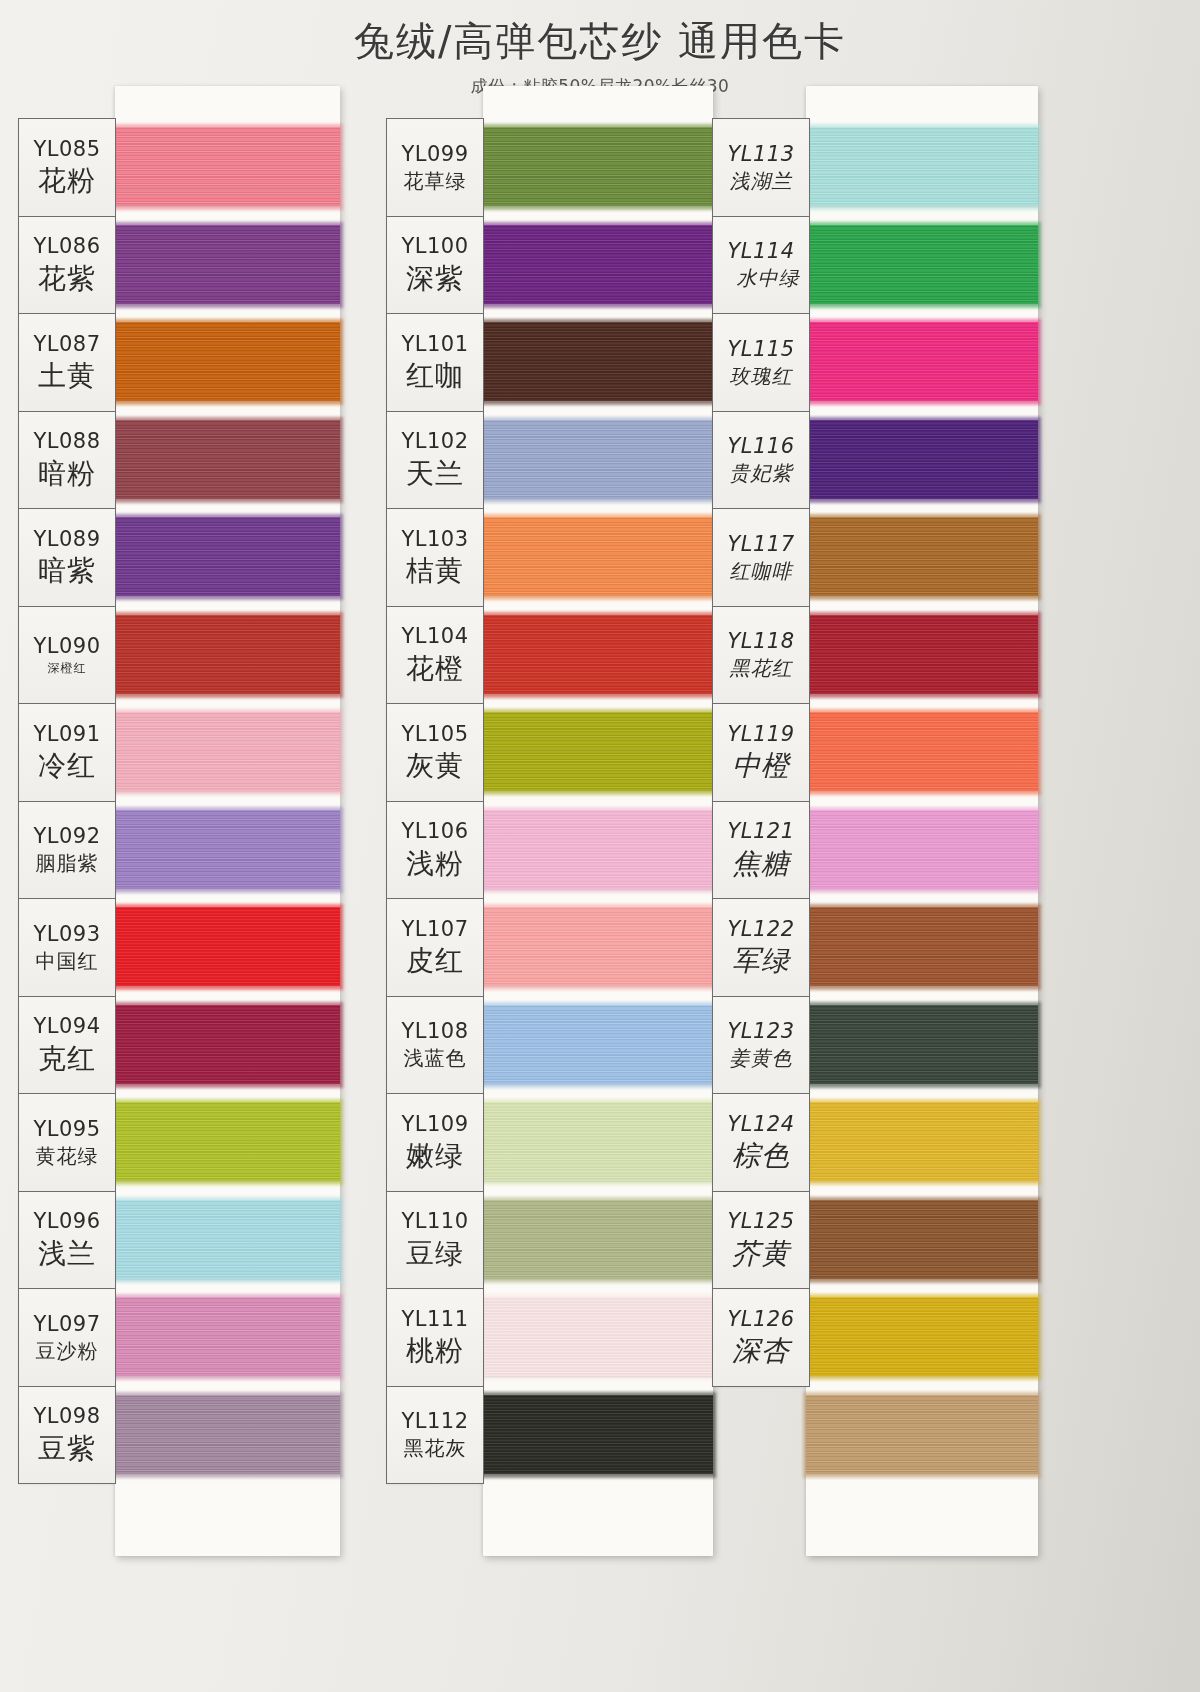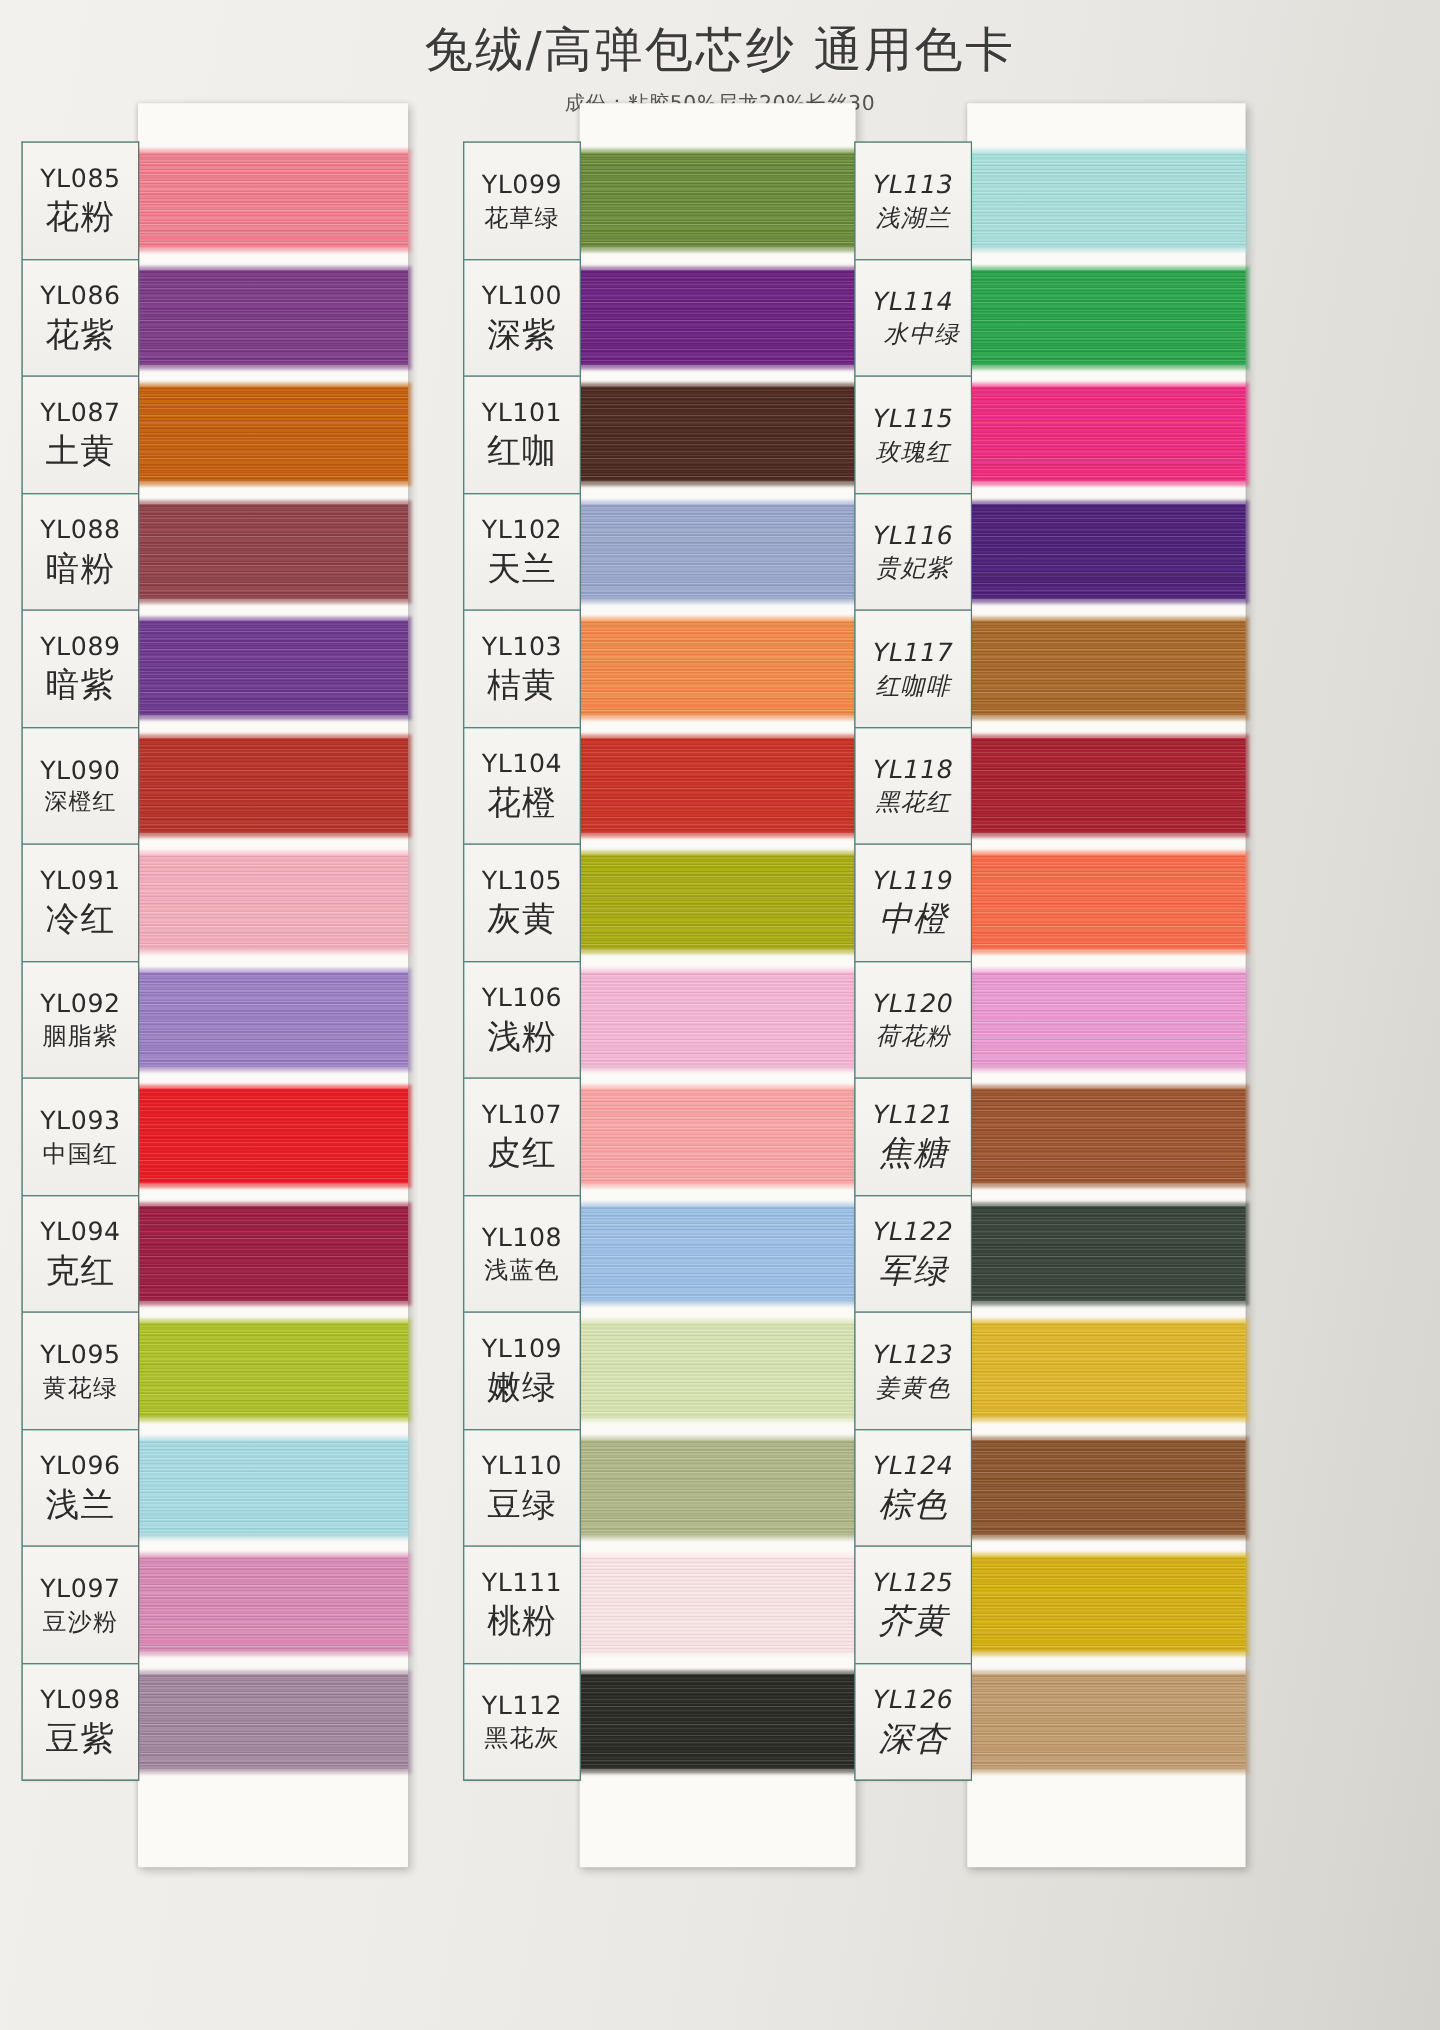--- a/index.html
+++ b/index.html
@@ -39,21 +39,21 @@
     box-shadow:2px 3px 7px rgba(0,0,0,.20), -1px 0 3px rgba(0,0,0,.08);
     border-radius:1px;
   }
 
   
   .labels{
     position:relative;z-index:3;
     width:96px;
     border:1px solid #6d6d6d;
     border-bottom:none;
-    background:#14b8a6;
+    background:#f0abfc;
     box-shadow:0 1px 2px rgba(0,0,0,.05);
   }
   .label-cell{
     height:97.5px;
     border-bottom:1px solid #6d6d6d;
     box-sizing:border-box;
     display:flex;flex-direction:column;
     align-items:center;justify-content:center;
     color:#2b2b2b;
     background:linear-gradient(180deg,#f6f5f2,#efeeea);
@@ -172,21 +172,21 @@
           <div class="label-cell">
             <div class="label-code">YL088</div>
             <div class="label-name">暗粉</div>
           </div>
           <div class="label-cell">
             <div class="label-code">YL089</div>
             <div class="label-name">暗紫</div>
           </div>
           <div class="label-cell">
             <div class="label-code">YL090</div>
-            <div class="label-name" style="font-size: 19px;">深橙红</div>
+            <div class="label-name" style="font-size: 12px;">深橙红</div>
           </div>
           <div class="label-cell">
             <div class="label-code">YL091</div>
             <div class="label-name">冷红</div>
           </div>
           <div class="label-cell">
             <div class="label-code">YL092</div>
             <div class="label-name" style="font-size: 20px;">胭脂紫</div>
           </div>
           <div class="label-cell">
@@ -423,24 +423,20 @@
           </div>
           <div class="label-cell">
             <div class="label-code">YL118</div>
             <div class="label-name" style="font-size: 20px;">黑花红</div>
           </div>
           <div class="label-cell">
             <div class="label-code">YL119</div>
             <div class="label-name">中橙</div>
           </div>
           <div class="label-cell">
-            <div class="label-code">YL120</div>
-            <div class="label-name" style="font-size: 20px;">荷花粉</div>
-          </div>
-          <div class="label-cell">
             <div class="label-code">YL121</div>
             <div class="label-name">焦糖</div>
           </div>
           <div class="label-cell">
             <div class="label-code">YL122</div>
             <div class="label-name">军绿</div>
           </div>
           <div class="label-cell">
             <div class="label-code">YL123</div>
             <div class="label-name" style="font-size: 20px;">姜黄色</div>

